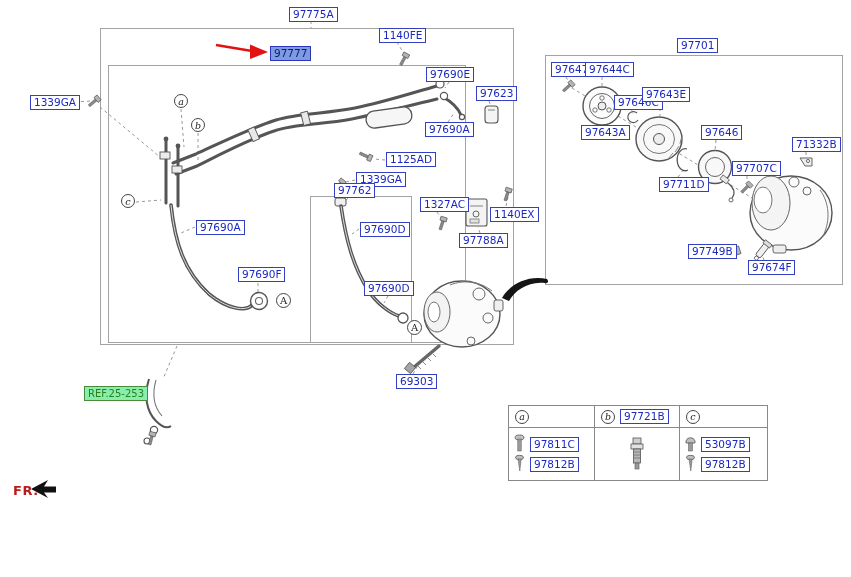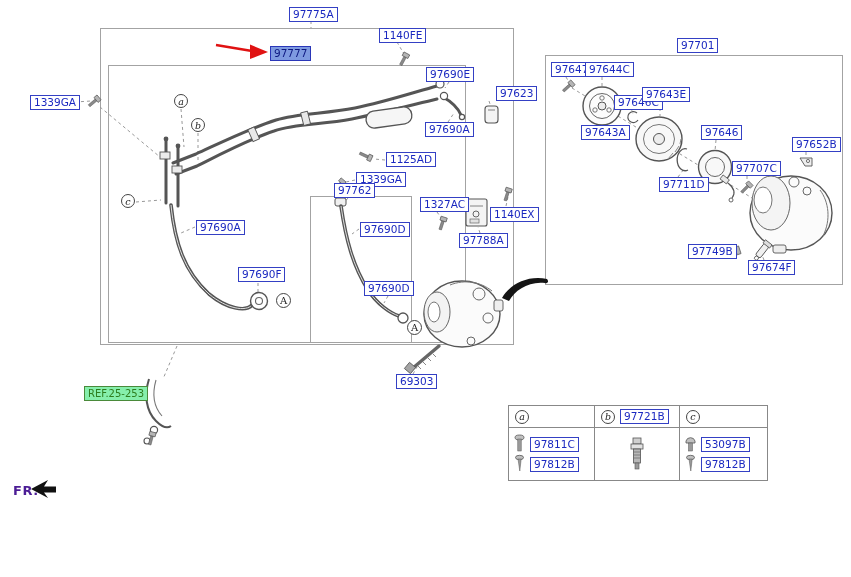--- a/index.html
+++ b/index.html
@@ -8,21 +8,21 @@
   #stage{position:relative;width:847px;height:577px;overflow:hidden;background:#fff}
   .box{position:absolute;border:1px solid #a3a3a3;z-index:1;background:transparent}
   svg.art{position:absolute;left:0;top:0;z-index:2}
   .plabel{position:absolute;z-index:3;font-size:10.5px;line-height:13px;padding:0 3px;border:1px solid #3440c4;color:#1a28c0;background:#fff;white-space:nowrap;cursor:pointer}
   .plabel.selected{background:#7e9ae0;color:#0d1880;border-color:#2a36b8}
   .plabel.ref{color:#2e7d1e;border-color:#4a8a3a;background:#86efac;font-size:10px}
   .plabel.inline{position:static;display:inline-block;z-index:auto}
   .callout{position:absolute;z-index:3;width:14px;height:14px;border:1px solid #444;border-radius:50%;background:#fff;color:#222;font-size:9.5px;font-style:italic;font-family:"DejaVu Serif","Liberation Serif",serif;display:flex;align-items:center;justify-content:center}
   .callout.cap{width:15px;height:15px;font-size:10px;font-style:normal}
   .callout.inline{position:static;display:inline-flex;flex:none;z-index:auto}
-  .fr{position:absolute;z-index:3;font-weight:bold;font-size:13px;color:#4c1d95;letter-spacing:0.5px}
+  .fr{position:absolute;z-index:3;font-weight:bold;font-size:13px;color:#b91c1c;letter-spacing:0.5px}
   .ptable{position:absolute;z-index:1;display:flex;border:1px solid #888;background:#fff}
   .tcol{border-right:1px solid #888;display:flex;flex-direction:column}
   .tcol:last-child{border-right:none;flex:1}
   .thead{height:22px;border-bottom:1px solid #888;display:flex;align-items:center;gap:5px;padding:0 6px}
   .tbody{flex:1;display:flex;flex-direction:column;justify-content:center;gap:0;padding:2px 4px}
   .tbody.center{align-items:center;justify-content:center}
   .titem{display:flex;align-items:center;gap:4px}
 </style>
 </head>
 <body>
@@ -207,42 +207,42 @@
 
     <g>
       <polygon points="31,489 48,480 44,486.5 56,486.5 56,492.5 44,492.5 48,498" fill="#111"></polygon>
     </g>
   </svg>
 
   <div class="plabel" style="left:289px;top:7px">97775A</div>
   <div class="plabel" style="left:379px;top:28px">1140FE</div>
   <div class="plabel selected" style="left:270px;top:46px">97777</div>
   <div class="plabel" style="left:426px;top:67px">97690E</div>
-  <div class="plabel" style="left:496px;top:86px">97623</div>
+  <div class="plabel" style="left:476px;top:86px">97623</div>
   <div class="plabel" style="left:30px;top:95px">1339GA</div>
   <div class="plabel" style="left:425px;top:122px">97690A</div>
   <div class="plabel" style="left:386px;top:152px">1125AD</div>
   <div class="plabel" style="left:356px;top:172px">1339GA</div>
   <div class="plabel" style="left:334px;top:183px">97762</div>
   <div class="plabel" style="left:420px;top:197px">1327AC</div>
   <div class="plabel" style="left:490px;top:207px">1140EX</div>
   <div class="plabel" style="left:459px;top:233px">97788A</div>
   <div class="plabel" style="left:196px;top:220px">97690A</div>
   <div class="plabel" style="left:360px;top:222px">97690D</div>
   <div class="plabel" style="left:238px;top:267px">97690F</div>
   <div class="plabel" style="left:364px;top:281px">97690D</div>
   <div class="plabel" style="left:396px;top:374px">69303</div>
   <div class="plabel" style="left:677px;top:38px">97701</div>
   <div class="plabel" style="left:551px;top:62px">97647</div>
   <div class="plabel" style="left:585px;top:62px">97644C</div>
   <div class="plabel" style="left:614px;top:95px">97646C</div>
   <div class="plabel" style="left:642px;top:87px">97643E</div>
   <div class="plabel" style="left:581px;top:125px">97643A</div>
   <div class="plabel" style="left:701px;top:125px">97646</div>
-  <div class="plabel" style="left:792px;top:137px">97652B</div>
+  <div class="plabel" style="left:792px;top:137px">71332B</div>
   <div class="plabel" style="left:659px;top:177px">97711D</div>
   <div class="plabel" style="left:732px;top:161px">97707C</div>
   <div class="plabel" style="left:688px;top:244px">97749B</div>
   <div class="plabel" style="left:748px;top:260px">97674F</div>
   <div class="plabel ref" style="left:84px;top:386px">REF.25-253</div>
 
   <div class="callout" style="left:174px;top:94px">a</div>
   <div class="callout" style="left:191px;top:118px">b</div>
   <div class="callout" style="left:121px;top:194px">c</div>
   <div class="callout cap" style="left:276px;top:293px">A</div>

